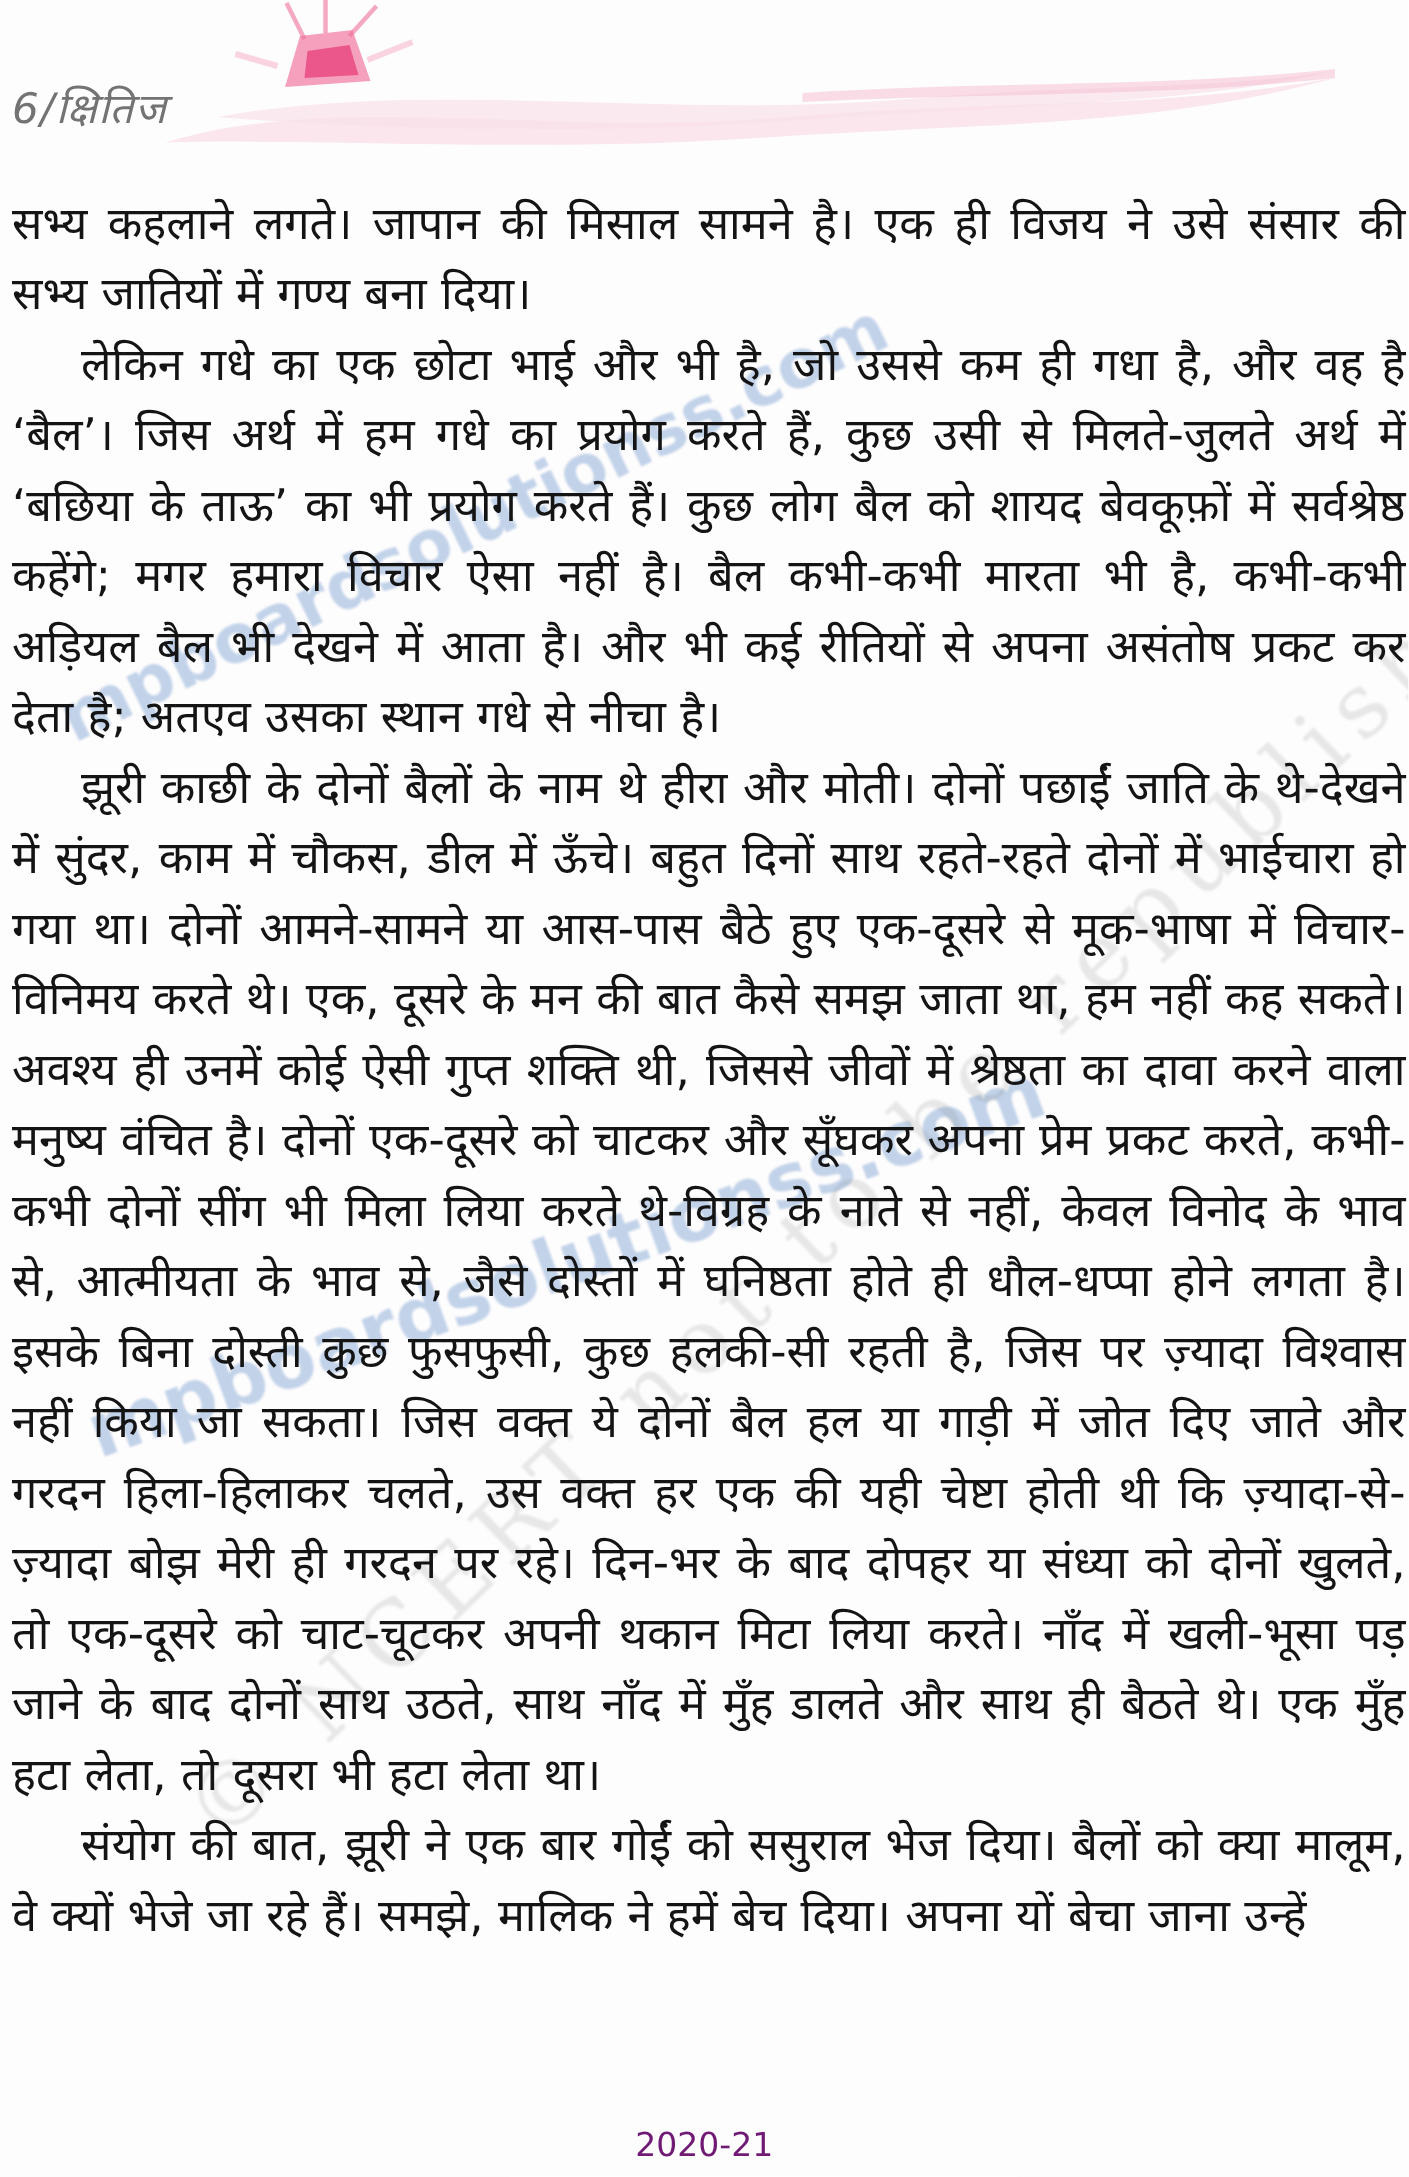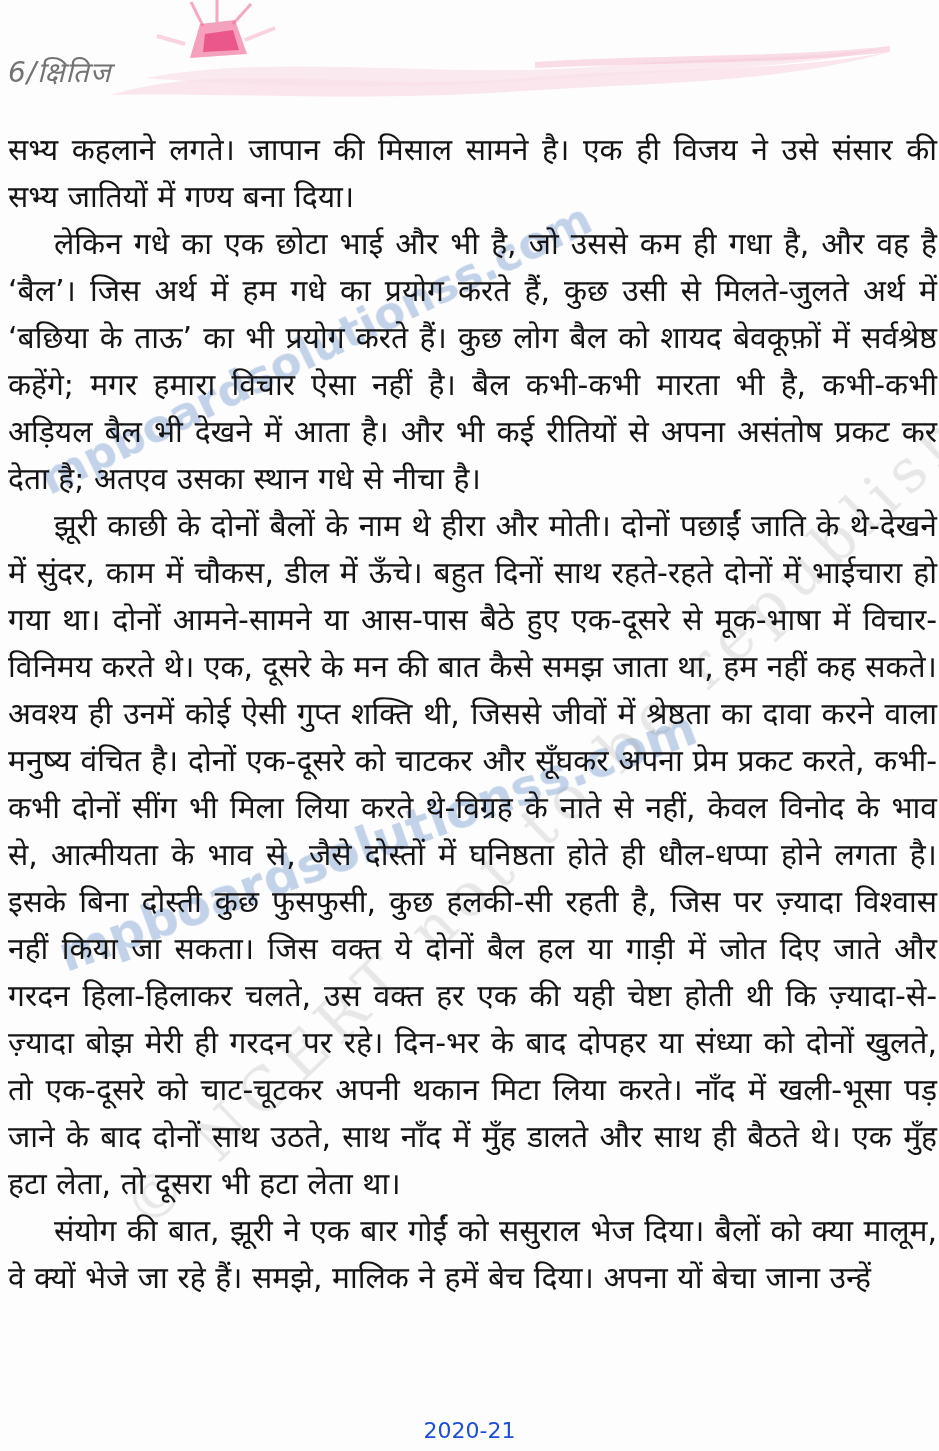--- a/index.html
+++ b/index.html
@@ -96,21 +96,21 @@
   }
 
   
   .footer-year {
     position: absolute;
     left: 0;
     right: 0;
     bottom: 8px;
     text-align: center;
     font-size: 22px;
-    color: #1d4ed8;
+    color: #701a75;
     z-index: 2;
   }
 </style>
 </head>
 <body>
 
 <div class="page">
 
   <svg class="splash" viewBox="0 0 790 120" preserveAspectRatio="none" aria-hidden="true">
 

